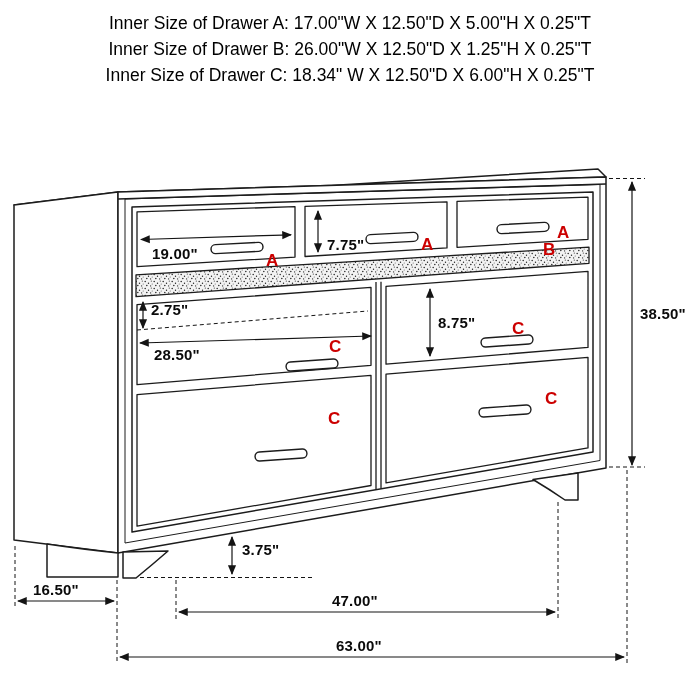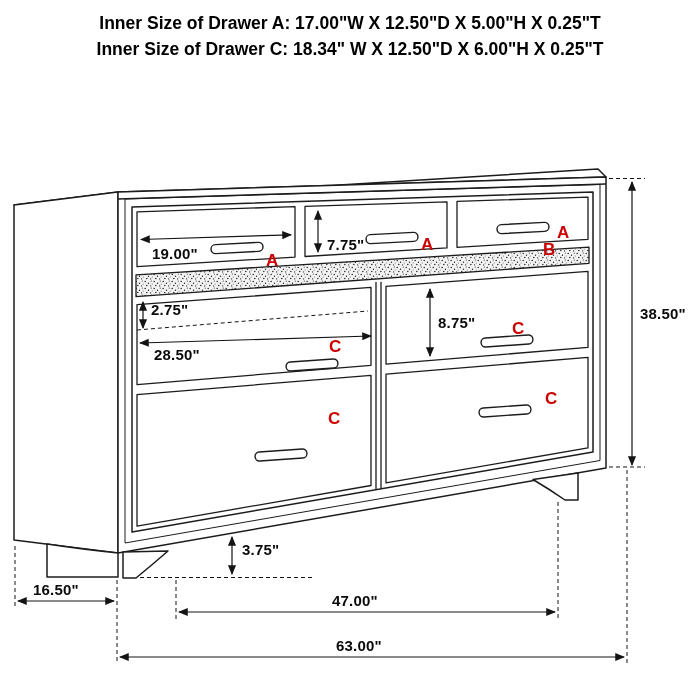--- a/index.html
+++ b/index.html
@@ -1,32 +1,33 @@
 <!DOCTYPE html>
 <html><head>
 <meta charset="utf-8">
 <style>
   * { margin:0; padding:0; box-sizing:border-box; }
   html,body { width:700px; height:700px; background:#ffffff; }
   body { font-family:"Liberation Sans", sans-serif; }
   .stage { position:relative; width:700px; height:700px; background:#fff; overflow:hidden; }
   .header { position:absolute; top:10px; left:0; width:100%; text-align:center;
-            font-weight:bold; font-size:17.5px; line-height:26px; color:#000; }
+            font-weight:normal; font-size:17.5px; line-height:26px; color:#000; }
   svg.diagram { position:absolute; top:0; left:0; }
   .lbl { position:absolute; font-weight:bold; white-space:nowrap; }
   .dim { font-size:15px; color:#0a0a0a; letter-spacing:0.2px; }
   .letter { font-size:17px; color:#cc0000; }
 </style>
 </head>
 <body>
 
 <div class="stage">
 
   <div class="header">
     <div>Inner Size of Drawer A: 17.00"W X 12.50"D X 5.00"H X 0.25"T</div>
+    <div>Inner Size of Drawer B: 26.00"W X 12.50"D X 1.25"H X 0.25"T</div>
     <div>Inner Size of Drawer C: 18.34" W X 12.50"D X 6.00"H X 0.25"T</div>
   </div>
 
   <svg class="diagram" width="700" height="700" viewBox="0 0 700 700">
     <defs>
       <marker id="arr" viewBox="0 0 10 10" refX="8.6" refY="5" markerWidth="8.5" markerHeight="8.5" orient="auto-start-reverse">
         <path d="M0,1 L9.6,5 L0,9 Z" fill="#141414"></path>
       </marker>
       <pattern id="speckle" width="9" height="7" patternUnits="userSpaceOnUse">
         <rect width="9" height="7" fill="#f3f3f3"></rect>

